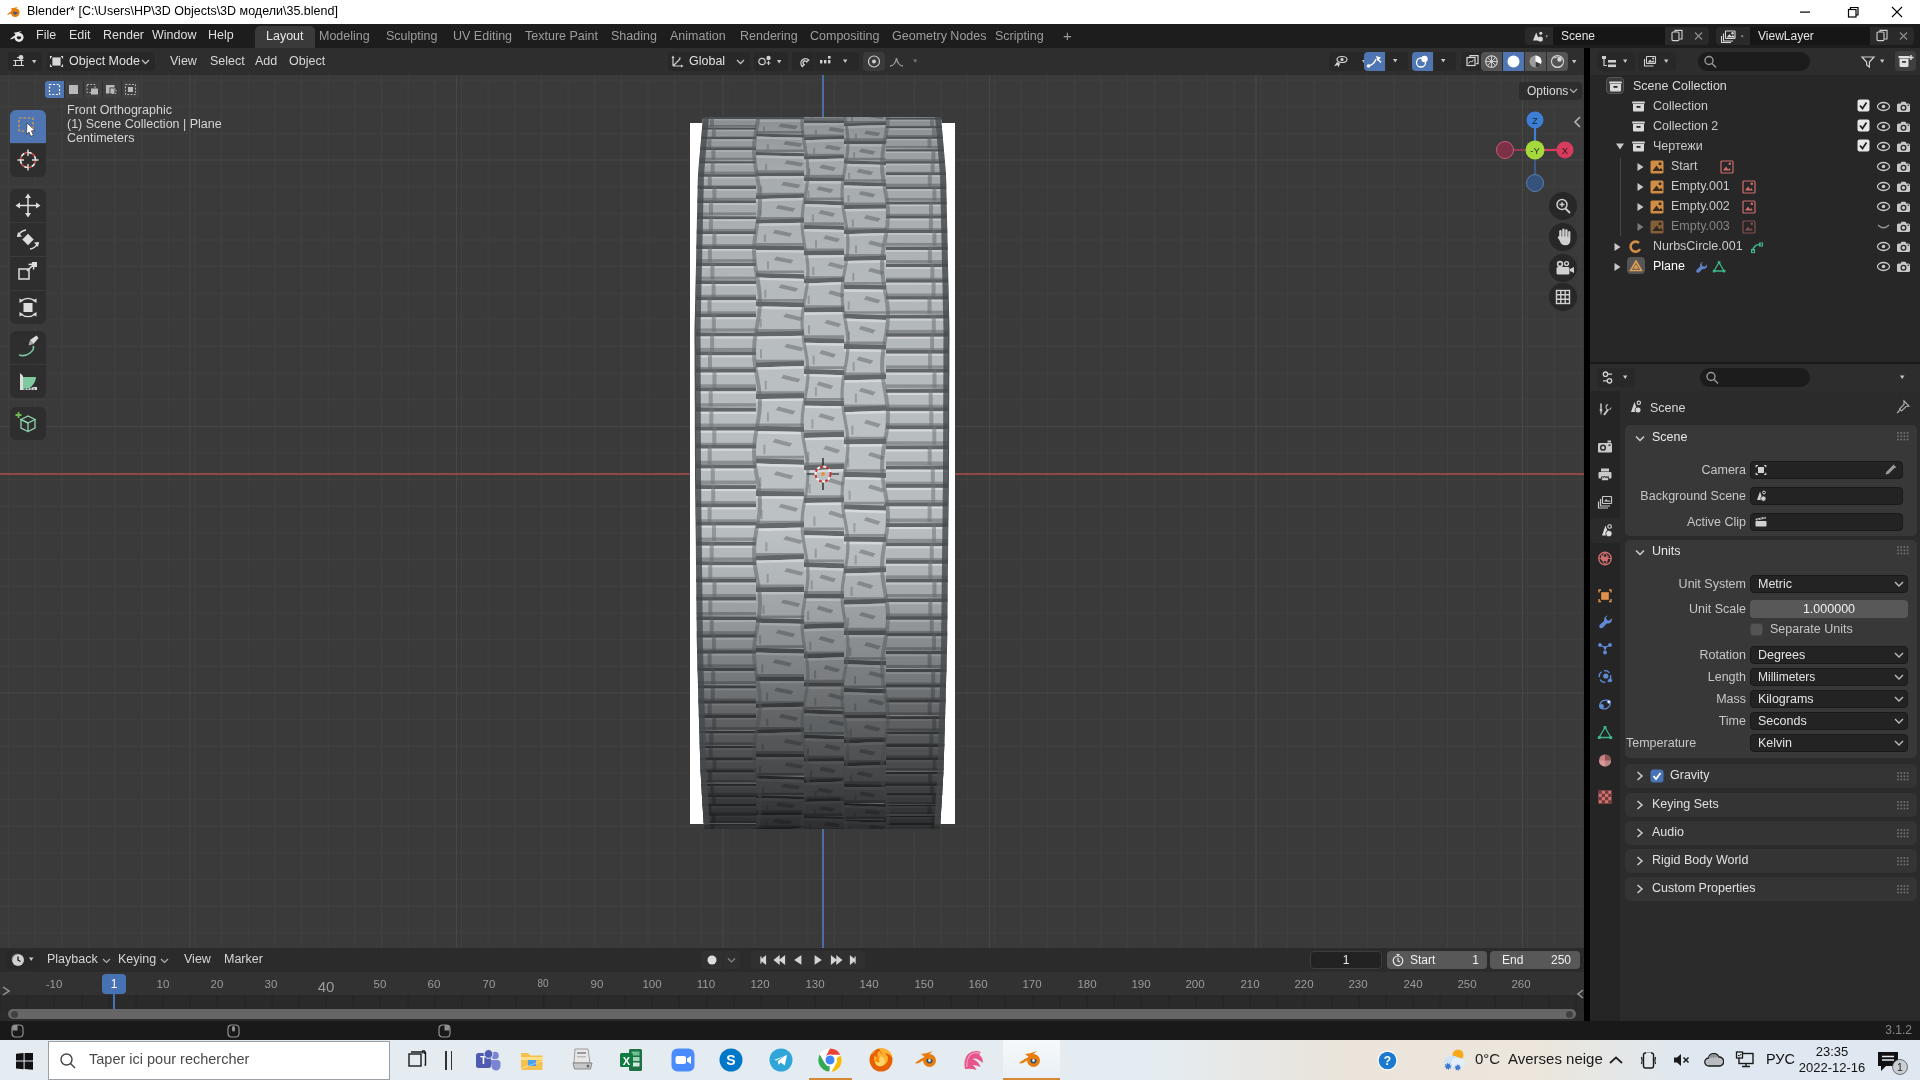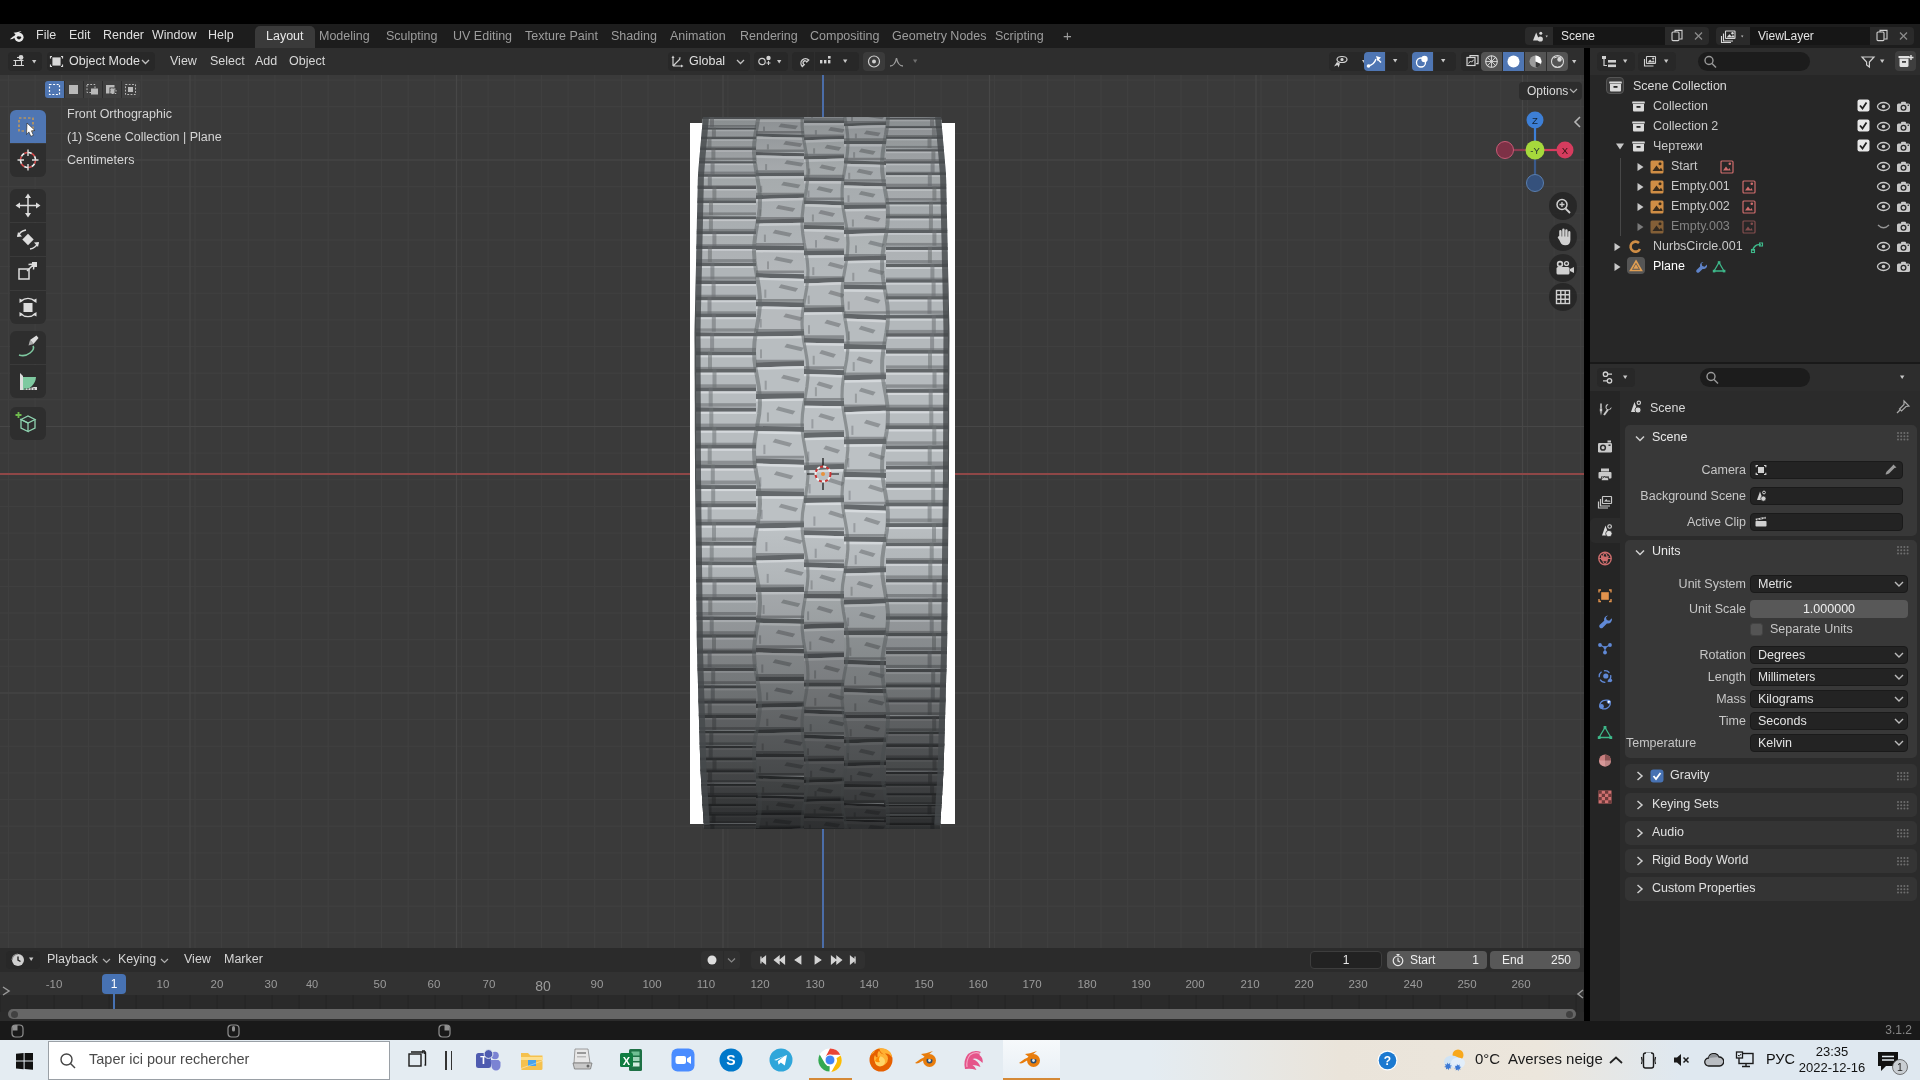--- a/index.html
+++ b/index.html
@@ -37,20 +37,38 @@
 
 
 #statusbar { top:1021px; left:0; width:1920px; height:19px; background:#191919; }
 
 
 #taskbar { top:1040px; left:0; width:1920px; height:40px; background:#e2ebf2; }
 </style>
 </head>
 <body>
 <div id="root">
+  <div id="titlebar" class="abs">
+    <svg class="abs" style="left:6px;top:4px" width="16" height="16" viewBox="0 0 16 16">
+      <circle cx="9.2" cy="8.6" r="4.4" fill="#e87d0d"></circle>
+      <circle cx="9.2" cy="8.6" r="2.1" fill="#355c8c"></circle>
+      <path d="M1,10.5 Q4,7.5 7,6.5 L4.5,4.5 L7.5,4 L12,2.8 L9,5.2 Q12,6 13,8 L10,8 Q8,7.2 5,9.5 Q3,11 1,10.5 Z" fill="#e87d0d"></path>
+    </svg>
+    <span class="ttext">Blender* [C:\Users\HP\3D Objects\3D модели\35.blend]</span>
+    <svg class="winbtn" style="left:1782px" width="46" height="24">
+        <rect x="18" y="11.5" width="10" height="1.2" fill="#000"></rect>
+      </svg>
+    <svg class="winbtn" style="left:1828px" width="46" height="24">
+        <rect x="20.5" y="9.5" width="7.5" height="7.5" fill="none" stroke="#000" stroke-width="1.2"></rect>
+        <path d="M22.5,9.5 v-2 h7.5 v7.5 h-2" fill="none" stroke="#000" stroke-width="1.2"></path>
+      </svg>
+    <svg class="winbtn" style="left:1874px" width="46" height="24">
+        <path d="M18,7 L28,17 M28,7 L18,17" stroke="#000" stroke-width="1.1"></path>
+      </svg>
+  </div>
   <div id="topbar" class="abs">
     <svg class="abs" style="left:9px;top:4px" width="17" height="17" viewBox="0 0 16 16">
       <circle cx="9.4" cy="8.8" r="4.3" fill="#e8e8e8"></circle>
       <circle cx="9.4" cy="8.8" r="2.0" fill="#1d1d1d"></circle>
       <path d="M0.8,10.6 Q3.8,7.5 6.8,6.5 L4.3,4.5 L7.3,4 L11.8,2.8 L8.8,5.2 Q11.8,6 12.8,8 L9.8,8 Q7.8,7.2 4.8,9.5 Q2.8,11 0.8,10.6 Z" fill="#e8e8e8"></path>
     </svg>
     <span class="menuitem" style="left:36px">File</span>
     <span class="menuitem" style="left:69px">Edit</span>
     <span class="menuitem" style="left:103px">Render</span>
     <span class="menuitem" style="left:152px">Window</span>
@@ -1418,21 +1436,21 @@
         <rect x="4.5" y="3.5" width="10" height="10" fill="none" stroke="#b9b9b9" stroke-width="1" stroke-dasharray="1.8 1.5"></rect>
         <rect x="7" y="6" width="5" height="5" fill="#b9b9b9"></rect>
       </svg>
 
     <div class="abs" style="left:1519px;top:7px;width:63px;height:18px;background:#2d2d2d;border-radius:4px;color:#d9d9d9;font-size:12px;line-height:18px;text-align:left;padding-left:8px">Options
       <svg style="position:absolute;right:4px;top:6px" width="9" height="6">
           <path d="M1,1 l3.5,3.5 L8,1" stroke="#b0b0b0" stroke-width="1.2" fill="none"></path>
         </svg>
     </div>
 
-    <div class="abs" style="left:67px;top:28px;color:#d4d4d4;font-size:12.5px;line-height:23px">Front Orthographic<br>(1) Scene Collection | Plane<br>Centimeters</div>
+    <div class="abs" style="left:67px;top:28px;color:#d4d4d4;font-size:12.5px;line-height:14px">Front Orthographic<br>(1) Scene Collection | Plane<br>Centimeters</div>
 
     <div class="toolbtn active" style="top:35px;height:33px;border-radius:6px 6px 0 0">
       <svg width="36" height="33" viewBox="0 0 36 33">
           <rect x="9" y="8" width="14" height="13" fill="none" stroke="#e8a33c" stroke-width="1.2" stroke-dasharray="2.5 2"></rect>
           <path d="M17,13 l8,7.5 -3.6,0.3 2,4.5 -2.6,1 -1.9,-4.4 -2.4,2.6 z" fill="#fff" stroke="#222" stroke-width="0.6"></path>
         </svg>
     </div>
     <div class="toolbtn" style="top:69px;height:33px;border-radius:0 0 6px 6px">
       <svg width="36" height="33" viewBox="0 0 36 33">
           <g fill="none">
@@ -2252,25 +2270,25 @@
       </div>
 <div class="abs" style="left:1490px;top:3px;width:90px;height:18px;background:#585858;border-radius:4px;color:#f0f0f0;font-size:12px">
 <span class="abs" style="left:12px;top:2px">End</span>
         <span class="abs" style="right:9px;top:2px">250</span>
       </div>
 <div class="abs" style="left:0;top:24px;width:1584px;height:23px;background:#323232"></div>
 <div class="abs" style="left:34px;top:30px;width:40px;text-align:center;color:#9b9b9b;font-size:11.5px">-10</div>
 <div class="abs" style="left:143px;top:30px;width:40px;text-align:center;color:#9b9b9b;font-size:11.5px">10</div>
 <div class="abs" style="left:197px;top:30px;width:40px;text-align:center;color:#9b9b9b;font-size:11.5px">20</div>
 <div class="abs" style="left:251px;top:30px;width:40px;text-align:center;color:#9b9b9b;font-size:11.5px">30</div>
-<div class="abs" style="left:306px;top:30px;width:40px;color:#9b9b9b;font-size:11px">40</div>
+<div class="abs" style="left:306px;top:30px;width:40px;text-align:center;color:#9b9b9b;font-size:15px">40</div>
 <div class="abs" style="left:360px;top:30px;width:40px;text-align:center;color:#9b9b9b;font-size:11.5px">50</div>
 <div class="abs" style="left:414px;top:30px;width:40px;text-align:center;color:#9b9b9b;font-size:11.5px">60</div>
 <div class="abs" style="left:469px;top:30px;width:40px;text-align:center;color:#9b9b9b;font-size:11.5px">70</div>
-<div class="abs" style="left:523px;top:30px;width:40px;text-align:center;color:#9b9b9b;font-size:14px">80</div>
+<div class="abs" style="left:523px;top:30px;width:40px;text-align:center;color:#9b9b9b;font-size:10px">80</div>
 <div class="abs" style="left:577px;top:30px;width:40px;text-align:center;color:#9b9b9b;font-size:11.5px">90</div>
 <div class="abs" style="left:632px;top:30px;width:40px;text-align:center;color:#9b9b9b;font-size:11.5px">100</div>
 <div class="abs" style="left:686px;top:30px;width:40px;text-align:center;color:#9b9b9b;font-size:11.5px">110</div>
 <div class="abs" style="left:740px;top:30px;width:40px;text-align:center;color:#9b9b9b;font-size:11.5px">120</div>
 <div class="abs" style="left:795px;top:30px;width:40px;text-align:center;color:#9b9b9b;font-size:11.5px">130</div>
 <div class="abs" style="left:849px;top:30px;width:40px;text-align:center;color:#9b9b9b;font-size:11.5px">140</div>
 <div class="abs" style="left:904px;top:30px;width:40px;text-align:center;color:#9b9b9b;font-size:11.5px">150</div>
 <div class="abs" style="left:958px;top:30px;width:40px;text-align:center;color:#9b9b9b;font-size:11.5px">160</div>
 <div class="abs" style="left:1012px;top:30px;width:40px;text-align:center;color:#9b9b9b;font-size:11.5px">170</div>
 <div class="abs" style="left:1067px;top:30px;width:40px;text-align:center;color:#9b9b9b;font-size:11.5px">180</div>

